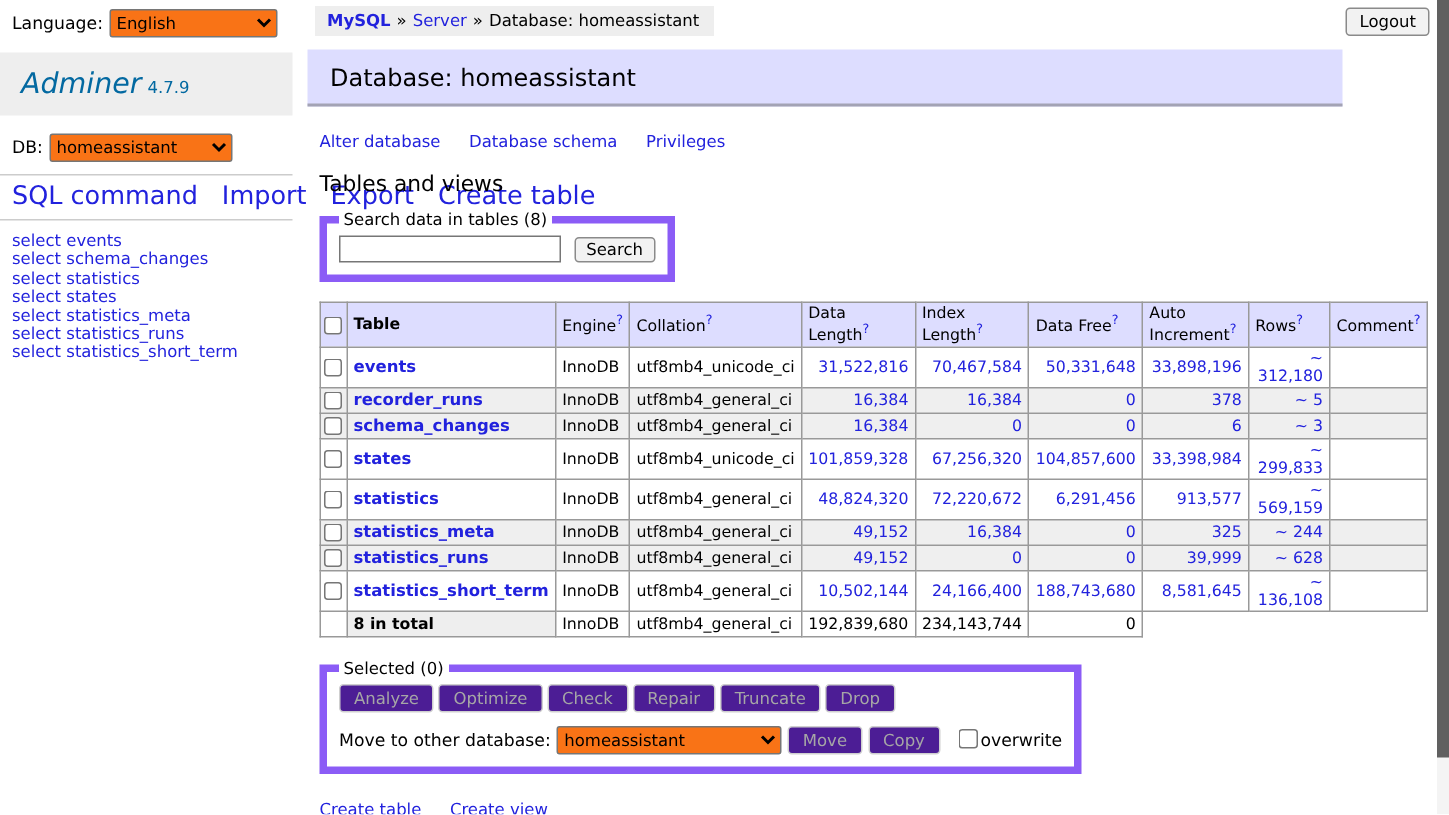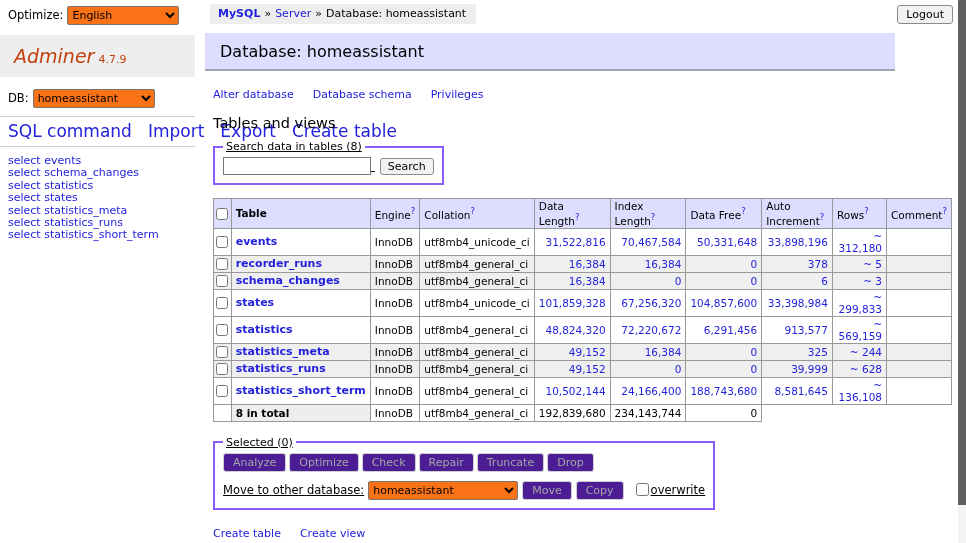--- a/index.html
+++ b/index.html
@@ -12,21 +12,21 @@
   a.lnk { color:#2222dd; text-decoration:none; cursor:pointer; }
   .bold { font-weight:bold; }
 
   
   #sidebar { position:absolute; left:0; top:0; width:195px; }
   #lang-row { padding:6px 8px 0 8px; white-space:nowrap; }
   #lang-row label { font-size:11.5px; margin-right:4px; }
   select { font-family:inherit; font-size:11px; height:19px; border:1px solid #767676; background:#f97316; border-radius:2px; }
   #lang-select { width:112px; }
   #brand {
-    margin-top:10px; background:#eee; padding:10px 14px; color:#c2410c;
+    margin-top:10px; background:#eee; padding:10px 14px; color:#0369a1;
   }
   #brand .nm { font-style:italic; font-size:19px; }
   #brand .ver { font-size:11px; margin-left:4px; }
   #db-row { margin:12px 8px 8px 8px; white-space:nowrap; }
   #db-row label { font-size:11.5px; margin-right:4px; }
   #db-select { width:122px; }
   .side-hr { border:0; border-top:1px solid #ccc; margin:0; }
   #sidebar-actions { padding:7px 8px; font-size:17px; line-height:15px; }
   #sidebar-actions a { margin-right:16px; white-space:nowrap; }
   #table-links { padding:8px 8px 0 8px; font-size:11px; }
@@ -52,21 +52,21 @@
   #breadcrumb .root { font-weight:bold; }
   #page-title {
     margin:9px 57px 0 0; background:#ddf; border-bottom:2px solid #a3a3b4;
     font-size:16px; font-weight:normal; padding:9px 0 8px 15px;
   }
   .content { margin-left:8px; }
   .link-row { margin-top:17px; font-size:11px; }
   .link-row a { margin-right:19px; }
   h3 { font-size:14.5px; font-weight:normal; margin:14px 0 0 0; }
 
-  fieldset { display:inline-block; border:2px solid #8b5cf6; margin:0; padding:4px 8px 8px 8px;text-decoration:underline; }
+  fieldset { display:inline-block; border:5px solid #8b5cf6; margin:0; padding:4px 8px 8px 8px; }
   legend { font-size:11px; padding:0 3px; }
   #search-fs { margin-top:9px; }
   #search-input { width:148px; height:18px; border:1px solid #767676; font-family:inherit; font-size:11px; padding:0 3px; }
   #search-btn { margin-left:5px; padding:1px 7px; }
 
   
   #grid { border-collapse:collapse; margin-top:13px; font-size:10.5px; }
   #grid th, #grid td { border:1px solid #999; padding:1px 4px; height:17px; }
   #grid thead th { background:#ddf; font-weight:normal; text-align:left; }
   #grid thead th.c0 { font-weight:bold; }
@@ -99,21 +99,21 @@
   #overwrite-wrap { margin-left:8px; }
   #overwrite-wrap input { vertical-align:-2px; margin-right:2px; }
 </style>
 </head>
 <body>
 
 <div id="root">
 
   <div id="sidebar">
     <div id="lang-row">
-      <label>Optimize:</label><select id="lang-select"><option>English</option></select>
+      <label>Language:</label><select id="lang-select"><option>English</option></select>
     </div>
     <div id="brand">
       <span class="nm">Adminer</span><span class="ver">4.7.9</span>
     </div>
     <div id="db-row">
       <label>DB:</label><select id="db-select"><option>homeassistant</option></select>
     </div>
     <hr class="side-hr">
     <div id="sidebar-actions"><a href="#" class="lnk">SQL command</a><a href="#" class="lnk">Import</a><a href="#" class="lnk">Export</a><a href="#" class="lnk">Create table</a></div>
     <hr class="side-hr">

